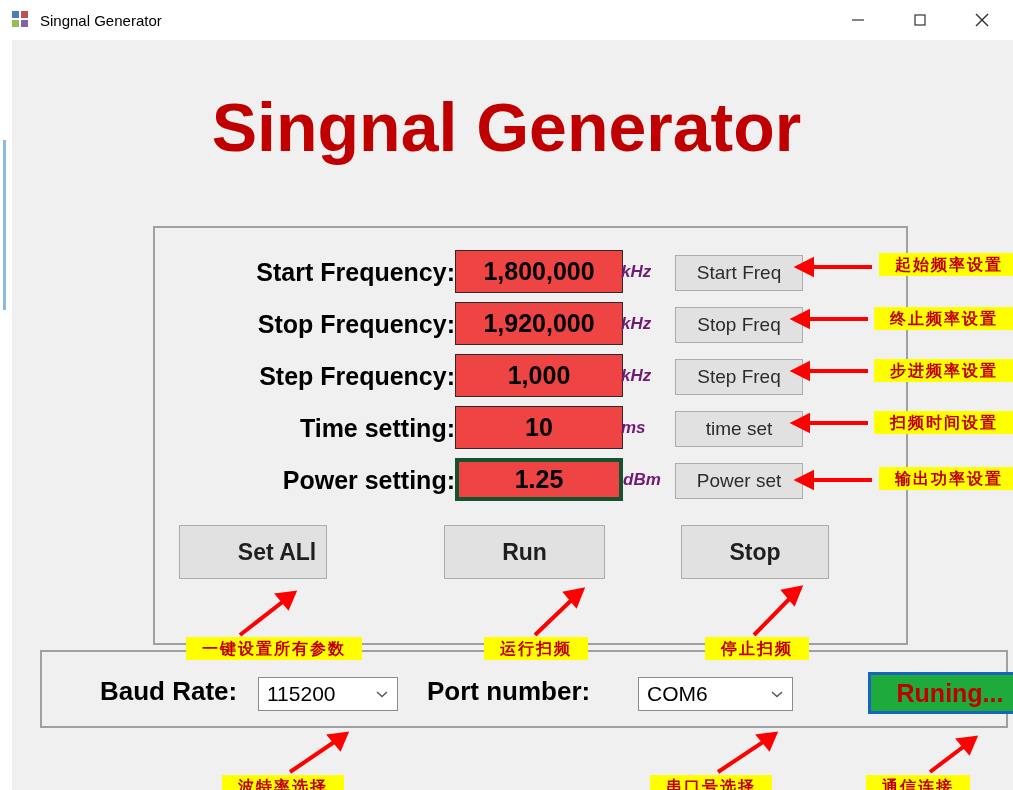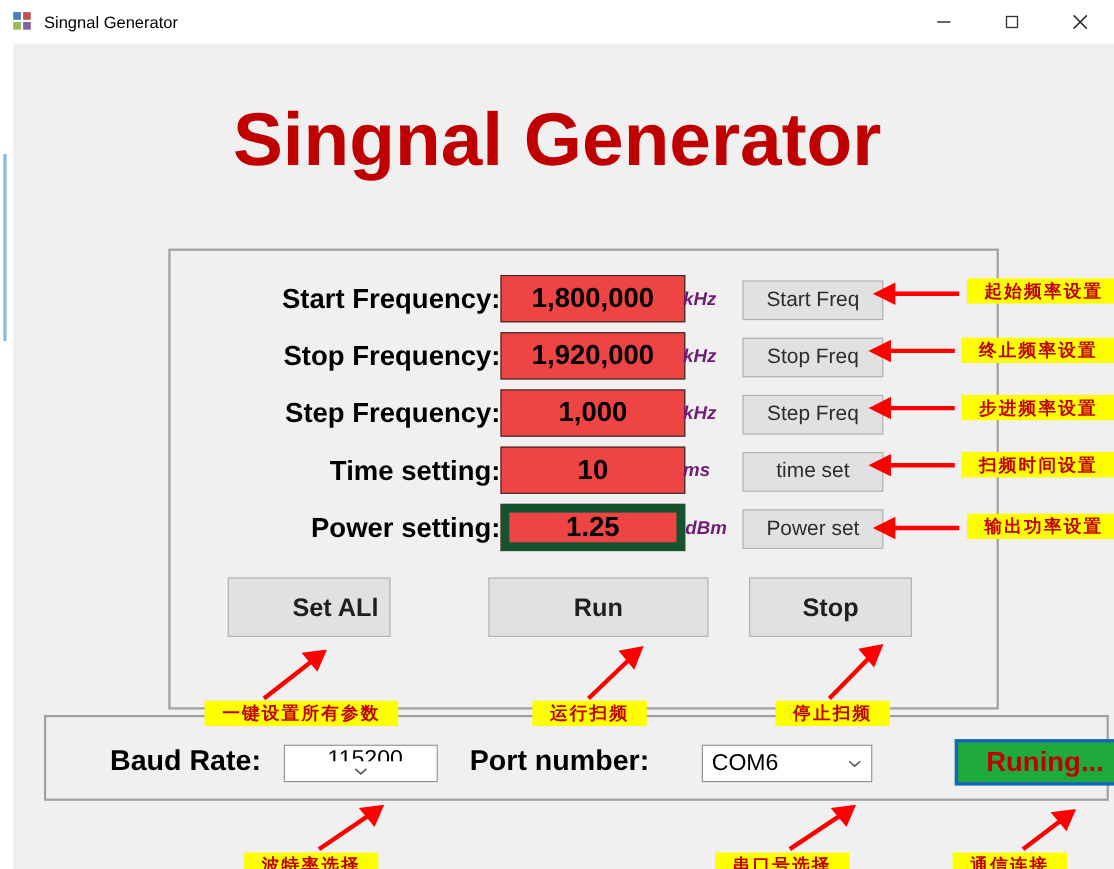--- a/index.html
+++ b/index.html
@@ -313,33 +313,33 @@
 
       <div class="row" style="top:178px;">
         <div class="row-label">Time setting:</div>
         <div class="textbox">10</div>
         <div class="unit">ms</div>
         <div class="gbtn small">time set</div>
       </div>
 
       <div class="row" style="top:230px;">
         <div class="row-label">Power setting:</div>
-        <div class="textbox" style="border:8px solid #14532d;">1.25</div>
+        <div class="textbox" style="border:4px solid #14532d;">1.25</div>
         <div class="unit" style="left:468px;">dBm</div>
         <div class="gbtn small">Power set</div>
       </div>
 
-      <div class="bigbtn" style="left:52px; top:297px; width:148px;padding-left:48px;">Set ALl</div>
-      <div class="bigbtn" style="left:289px; top:297px; width:200px;">Run</div>
+      <div class="bigbtn" style="left:24px; top:297px; width:148px;padding-left:48px;">Set ALl</div>
+      <div class="bigbtn" style="left:289px; top:297px; width:161px;">Run</div>
       <div class="bigbtn" style="left:526px; top:297px; width:148px;">Stop</div>
     </div>
 
     <div class="bottombox">
       <div class="bb-label" style="left:26px;margin-left:32px;">Baud Rate:</div>
-      <div class="combo" style="left:216px; width:140px;flex-direction:column;">
+      <div class="combo" style="left:216px; width:140px;">
         <span class="cval">115200</span>
         <span class="carrow">
           <svg width="14" height="10" viewBox="0 0 14 10">
               <polyline points="2,3 7,7.5 12,3" fill="none" stroke="#555" stroke-width="1.4"></polyline>
             </svg>
         </span>
       </div>
 
       <div class="bb-label" style="left:385px;">Port number:</div>
       <div class="combo" style="left:596px; width:155px;">

